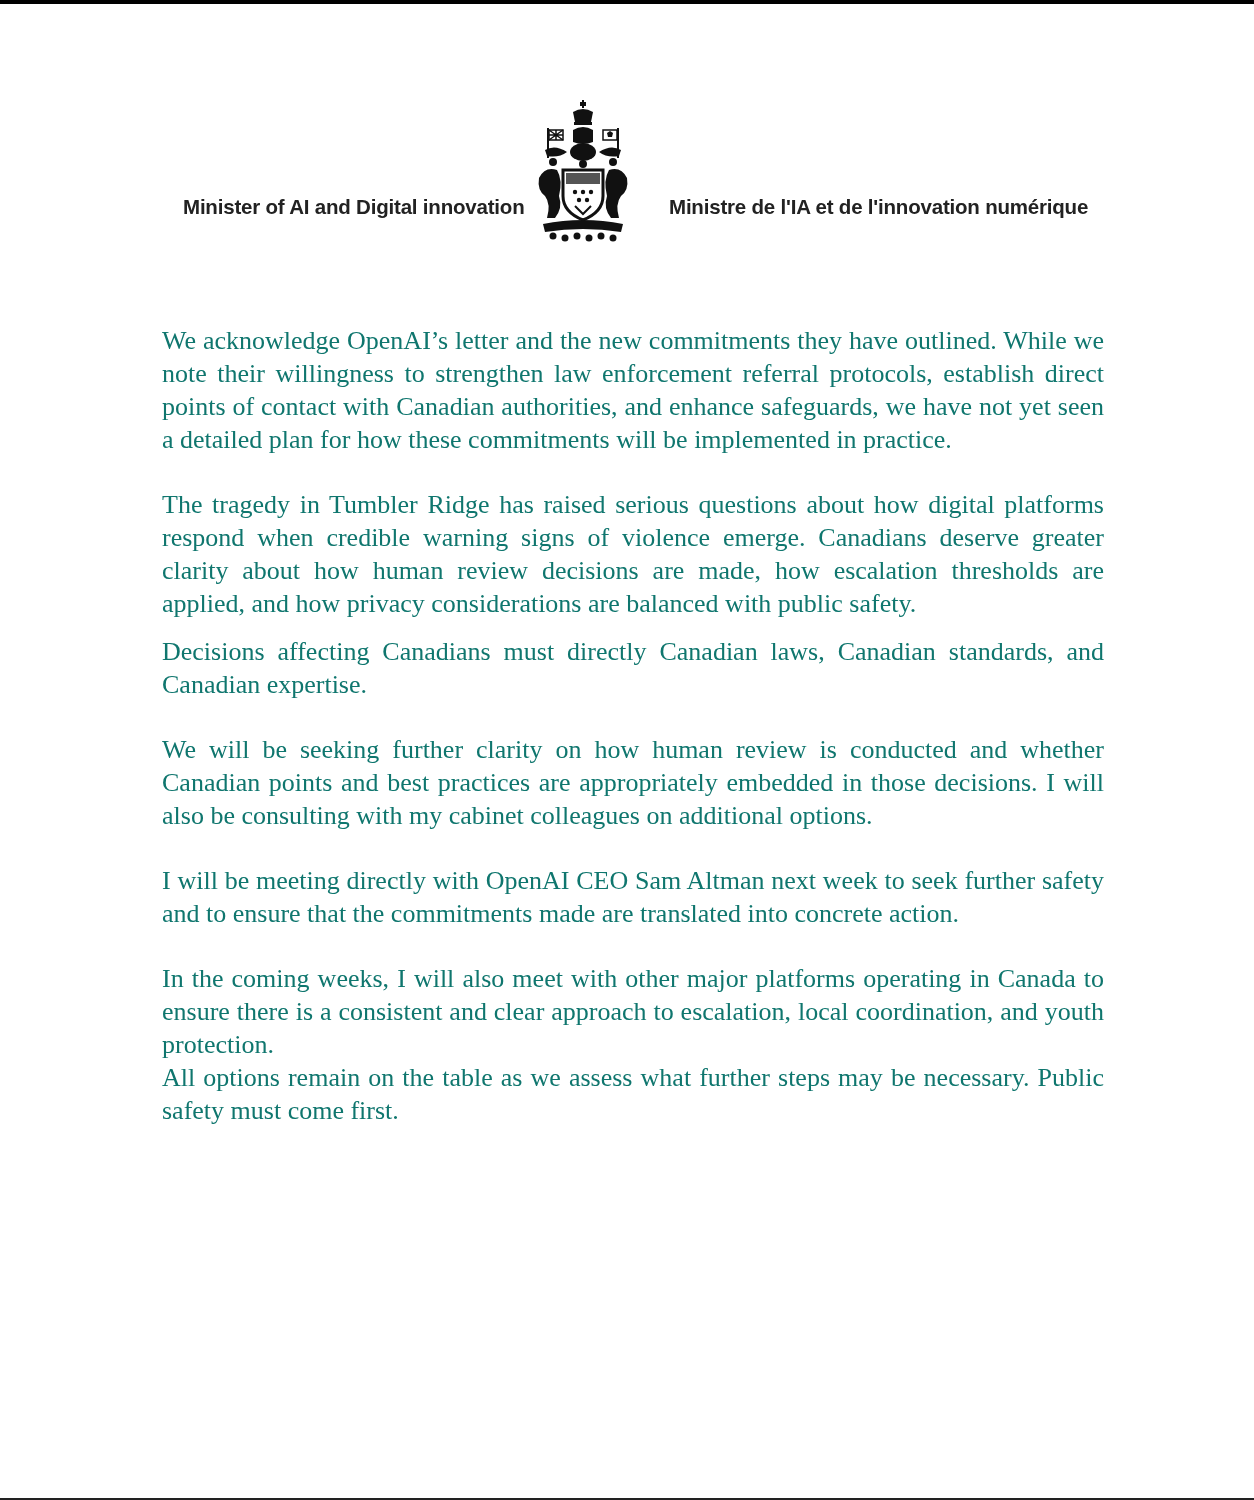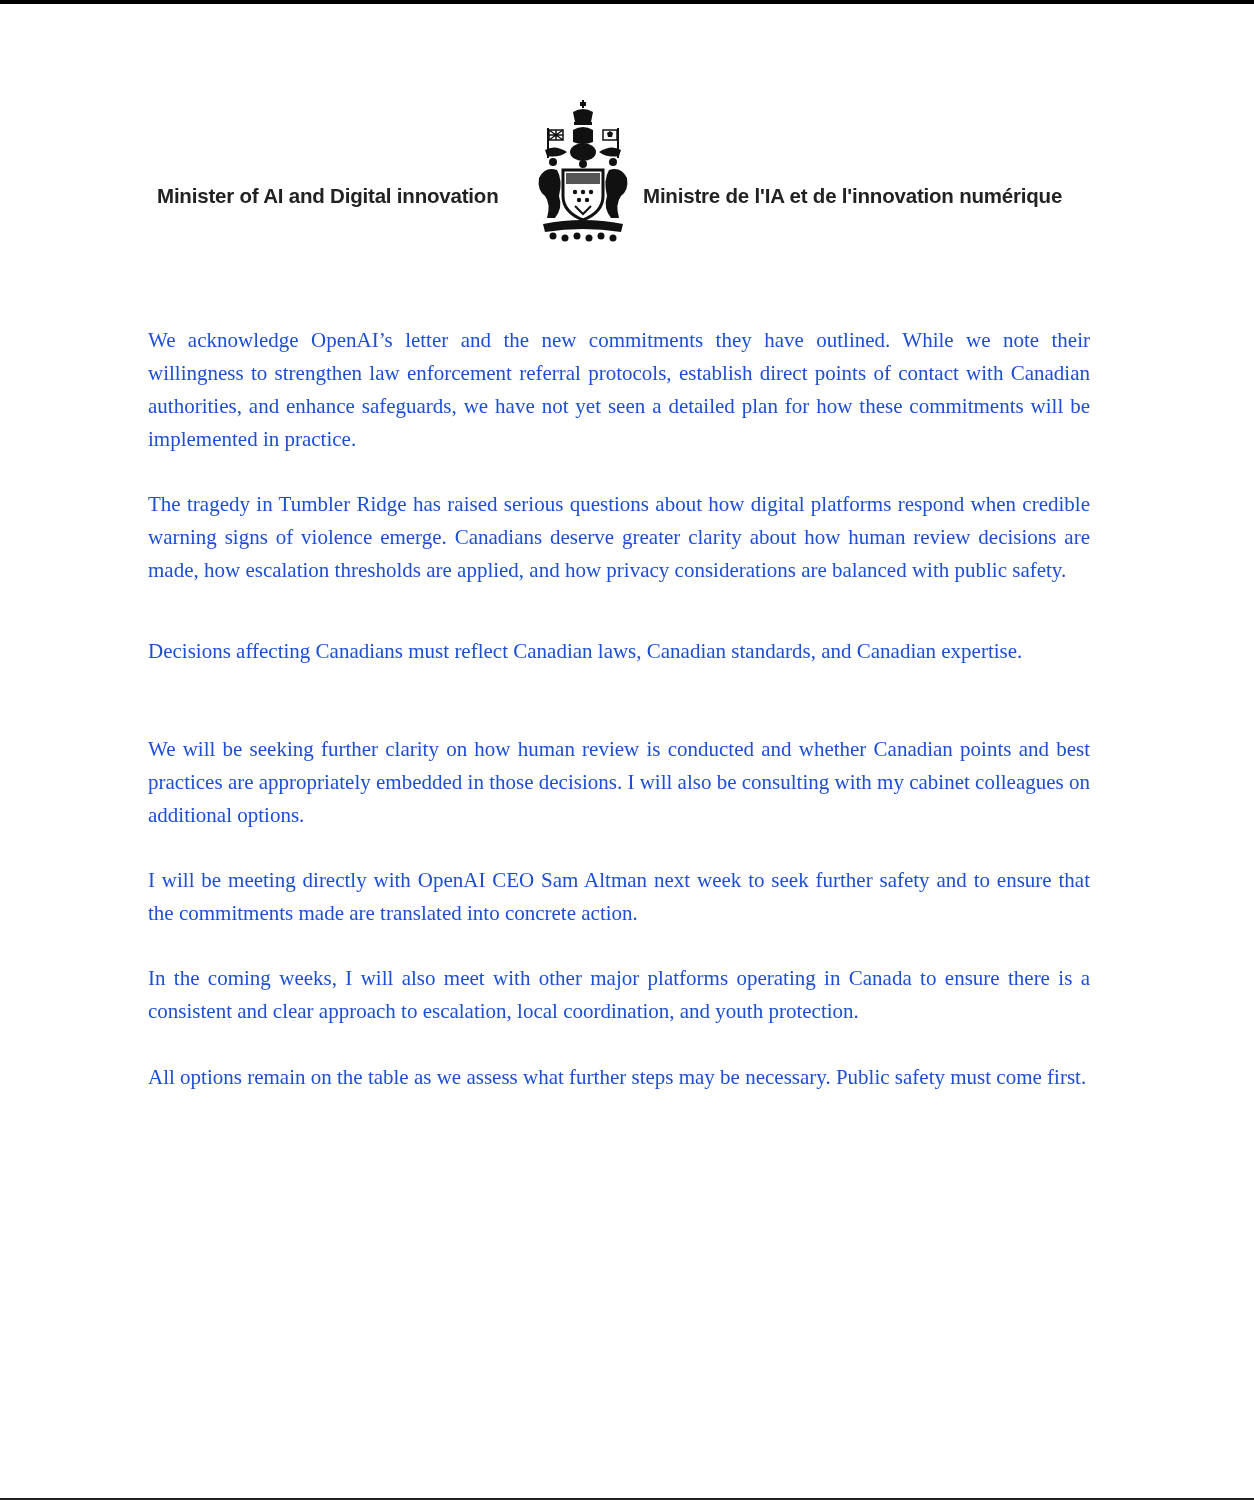--- a/index.html
+++ b/index.html
@@ -1,31 +1,31 @@
 <!DOCTYPE html>
 <html><head>
 <meta charset="utf-8">
 <style>
   html, body { margin: 0; padding: 0; background: #ffffff; }
   body { width: 1254px; height: 1500px; position: relative; overflow: hidden; }
   .top-bar { position: absolute; left: 0; top: 0; width: 1254px; height: 4px; background: #000000; }
   .bottom-line { position: absolute; left: 0; bottom: 0; width: 1254px; height: 2px; background: #222222; }
   .letterhead { position: absolute; left: 0; top: 100px; width: 1254px; height: 145px; }
   .lh-en, .lh-fr {
-    position: absolute; top: 84px;
+    position: absolute; top: 95px;
     font-family: "Liberation Sans", sans-serif; font-weight: bold;
-    font-size: 20.5px; color: #222222; letter-spacing: -0.2px; white-space: nowrap;
+    font-size: 20.5px; color: #222222; letter-spacing: -0.2px; white-space: nowrap; margin-left: 26px;
   }
   .lh-en { left: 157px; }
   .lh-fr { left: 643px; text-align: center; }
   .crest { position: absolute; left: 533px; top: 0px; width: 100px; height: 142px; }
   .body-text {
-    position: absolute; left: 148px; width: 942px;
-    font-family: "Liberation Serif", serif; font-size: 21px; line-height: 33px;
-    color: #1d4ed8; text-align: justify; margin: 0;
+    position: absolute; left: 162px; width: 942px;
+    font-family: "Liberation Serif", serif; font-size: 26px; line-height: 33px;
+    color: #0f766e; text-align: justify; margin: 0;
   }
 </style>
 </head>
 <body>
 
 <div class="top-bar"></div>
 
 <div class="letterhead">
   <span class="lh-en">Minister of AI and Digital innovation</span>
   <svg class="crest" viewBox="0 0 100 142" xmlns="http://www.w3.org/2000/svg">
@@ -73,19 +73,19 @@
       <circle cx="56" cy="138" r="3.5"></circle>
       <circle cx="68" cy="136" r="3.5"></circle>
       <circle cx="80" cy="138" r="3.5"></circle>
     </g>
   </svg>
   <span class="lh-fr">Ministre de l'IA et de l'innovation numérique</span>
 </div>
 
 <p class="body-text" style="top:324px">We acknowledge OpenAI’s letter and the new commitments they have outlined. While we note their willingness to strengthen law enforcement referral protocols, establish direct points of contact with Canadian authorities, and enhance safeguards, we have not yet seen a detailed plan for how these commitments will be implemented in practice.</p>
 <p class="body-text" style="top:488px">The tragedy in Tumbler Ridge has raised serious questions about how digital platforms respond when credible warning signs of violence emerge. Canadians deserve greater clarity about how human review decisions are made, how escalation thresholds are applied, and how privacy considerations are balanced with public safety.</p>
-<p class="body-text" style="top:635px">Decisions affecting Canadians must reflect Canadian laws, Canadian standards, and Canadian expertise.</p>
+<p class="body-text" style="top:635px">Decisions affecting Canadians must directly Canadian laws, Canadian standards, and Canadian expertise.</p>
 <p class="body-text" style="top:733px">We will be seeking further clarity on how human review is conducted and whether Canadian points and best practices are appropriately embedded in those decisions. I will also be consulting with my cabinet colleagues on additional options.</p>
 <p class="body-text" style="top:864px">I will be meeting directly with OpenAI CEO Sam Altman next week to seek further safety and to ensure that the commitments made are translated into concrete action.</p>
 <p class="body-text" style="top:962px">In the coming weeks, I will also meet with other major platforms operating in Canada to ensure there is a consistent and clear approach to escalation, local coordination, and youth protection.</p>
 <p class="body-text" style="top:1061px">All options remain on the table as we assess what further steps may be necessary. Public safety must come first.</p>
 
 <div class="bottom-line"></div>
 
 </body></html>

